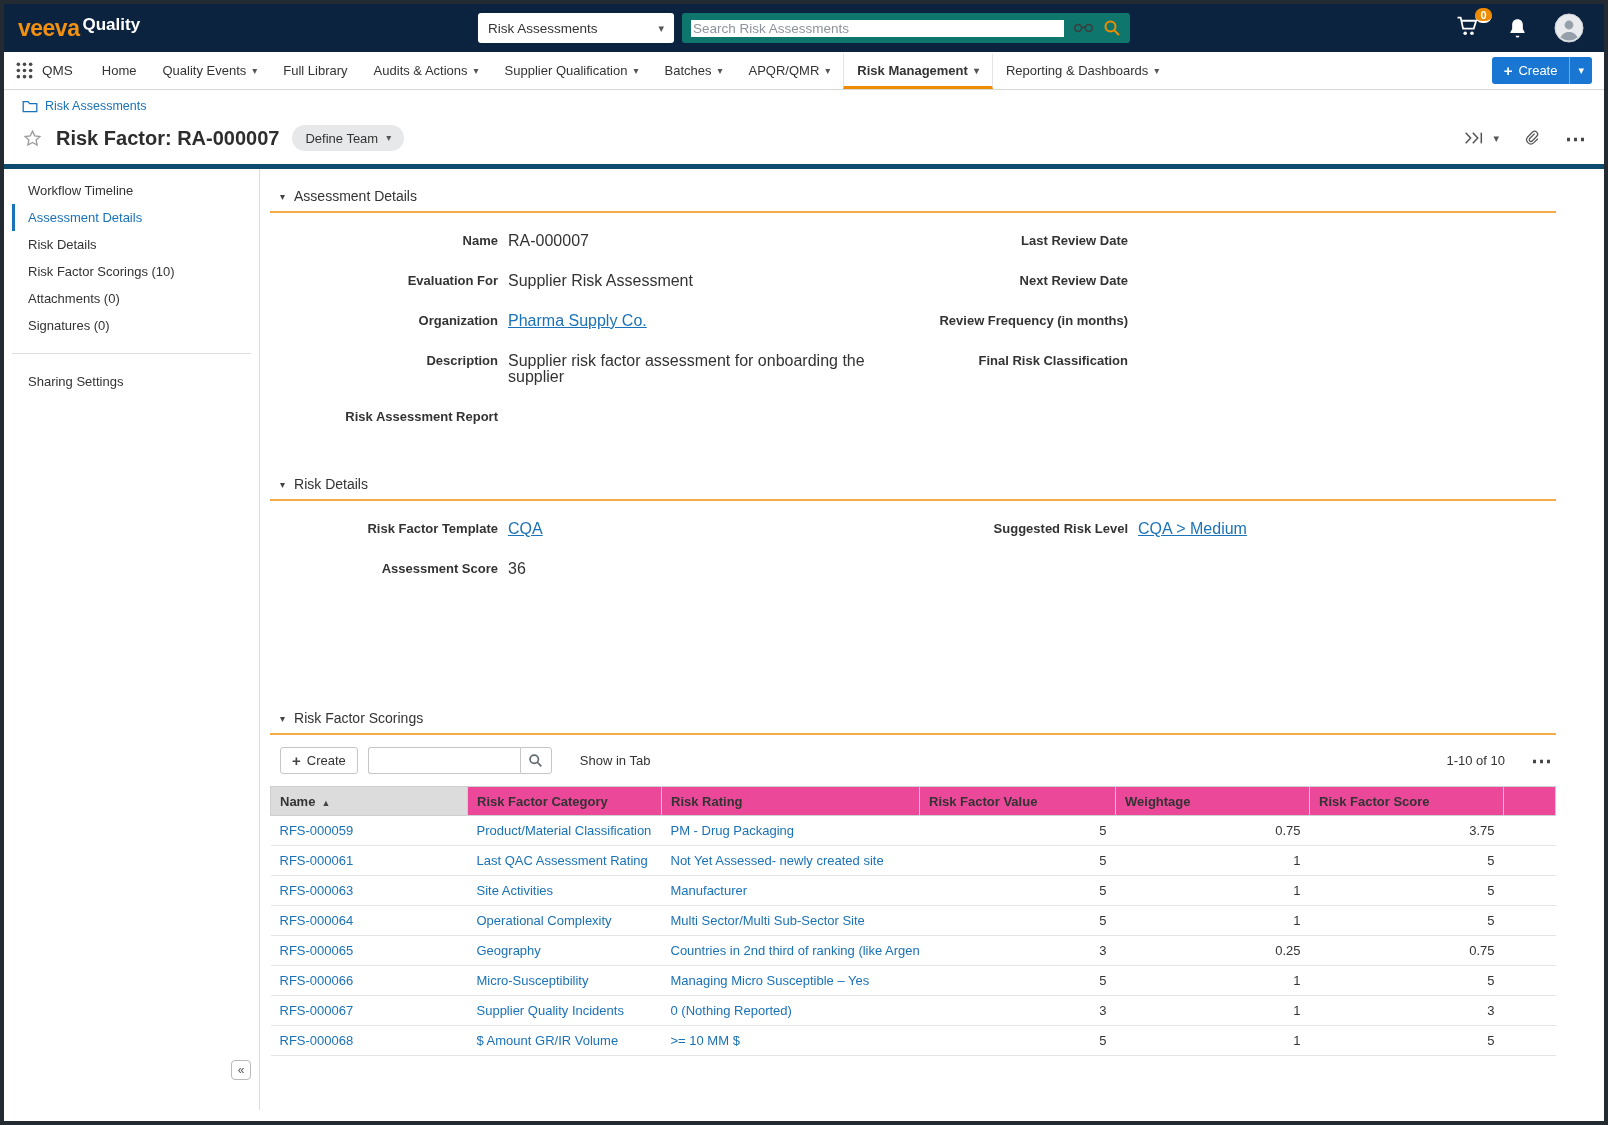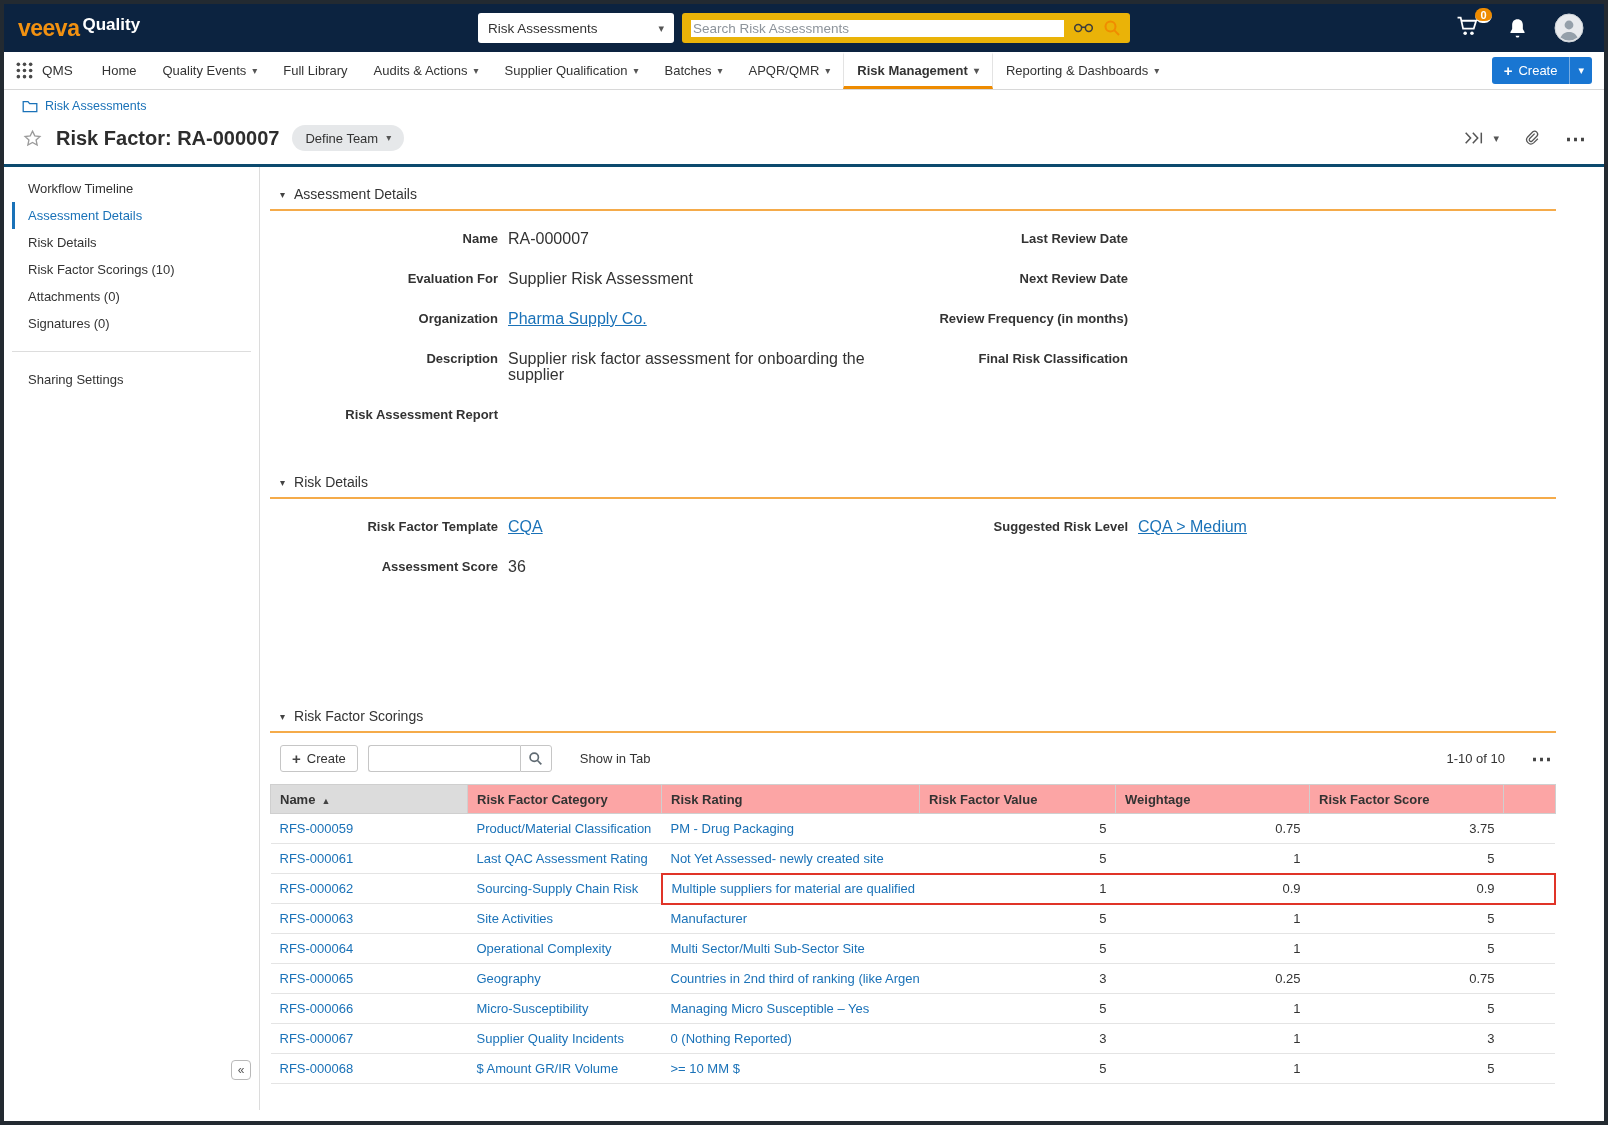--- a/index.html
+++ b/index.html
@@ -11,21 +11,21 @@
   }
   .screen{ position:relative; width:1608px; height:1125px; border:4px solid #232a31; background:#fff; overflow:hidden; }
 
   
   .topbar{ height:48px; background:var(--topbar); display:flex; align-items:center; padding:0 14px; position:relative; }
   .brand{ display:flex; align-items:flex-start; cursor:pointer; }
   .brand-veeva{ color:var(--logo-orange); font-size:23px; font-weight:bold; letter-spacing:-0.5px; }
   .brand-quality{ color:#fff; font-size:17px; font-weight:bold; margin-left:3px; }
   .top-center{ position:absolute; left:50%; transform:translateX(-50%); display:flex; gap:8px; align-items:center; }
   .obj-select{ width:196px; height:30px; background:#fff; border-radius:3px; display:flex; align-items:center; justify-content:space-between; padding:0 10px; font-size:13.5px; cursor:pointer; }
-  .search-box{ width:448px; height:30px; background:#eab308; border-radius:3px; display:flex; align-items:center; padding:0 9px; gap:9px; }
+  .search-box{ width:448px; height:30px; background:#0f766e; border-radius:3px; display:flex; align-items:center; padding:0 9px; gap:9px; }
   .search-box input{ flex:1; border:none; outline:none; font-size:13.5px; color:#333; font-family:"Liberation Sans", sans-serif; }
   .search-box input::placeholder{ color:#8d949b; }
   .top-right{ margin-left:auto; display:flex; align-items:center; gap:26px; padding-right:6px; }
   .cart-wrap{ position:relative; cursor:pointer; }
   .cart-badge{ position:absolute; top:-7px; right:-11px; background:var(--accent); color:#fff; font-size:11px; font-weight:bold; min-width:17px; height:15px; line-height:15px; text-align:center; border-radius:8px; padding:0 4px; border-bottom:2px solid #fff; }
   .caret{ font-size:11px; line-height:1; }
   .caret.dark{ color:#555; }
   .caret.white{ color:#fff; }
 
   
@@ -47,21 +47,21 @@
   .breadcrumb a{ color:var(--link); text-decoration:none; cursor:pointer; }
   .title-row{ display:flex; align-items:center; gap:13px; padding:9px 18px 13px 18px; }
   .page-title{ font-size:20px; font-weight:bold; color:#2d2d2d; margin:0; }
   .pill-btn{ background:#e6e8ea; border:none; border-radius:14px; height:26px; padding:0 13px; font-size:13px; color:#333; display:flex; align-items:center; gap:8px; cursor:pointer; font-family:"Liberation Sans", sans-serif; }
   .pill-btn .caret{ color:#555; font-size:10px; }
   .title-actions{ margin-left:auto; display:flex; align-items:center; gap:24px; }
   .lifecycle-wrap{ display:flex; align-items:center; gap:5px; cursor:pointer; }
   .ellipsis-glyph{ font-size:21px; color:#444; font-weight:bold; line-height:1; cursor:pointer; }
 
   
-  .main{ display:flex; border-top:3px solid #0c4a6e; height:946px; }
+  .main{ display:flex; border-top:5px solid #0c4a6e; height:946px; }
   .sidebar{ width:256px; flex-shrink:0; border-right:1px solid #dcdcdc; padding-top:8px; position:relative; }
   .side-item{ margin:0 8px; padding:6px 0 6px 13px; font-size:13px; color:#333; border-left:3px solid transparent; cursor:pointer; }
   .side-item.active{ color:var(--link); border-left-color:var(--link); }
   .side-divider{ border-top:1px solid #ddd; margin:14px 8px; }
   .collapse-btn{ position:absolute; right:8px; bottom:30px; width:20px; height:20px; border:1px solid #b9b9b9; border-radius:4px; background:#fff; color:#555; font-size:12px; display:flex; align-items:center; justify-content:center; cursor:pointer; }
 
   .content{ flex:1; padding:0 48px 0 10px; overflow:hidden; }
   .section-header{ display:flex; align-items:center; gap:9px; padding:9px 0 7px 10px; border-bottom:2px solid #f5ab4a; cursor:pointer; }
   .sec-caret{ font-size:10px; color:#444; }
   .section-title{ font-size:14px; color:#333; }
@@ -85,21 +85,21 @@
   .grid-search input{ width:152px; border:1px solid #c6c6c6; border-right:none; border-radius:3px 0 0 3px; padding:0 8px; font-size:13px; outline:none; font-family:"Liberation Sans", sans-serif; }
   .grid-search .search-btn{ width:32px; border:1px solid #c6c6c6; border-radius:0 3px 3px 0; background:#fff; display:flex; align-items:center; justify-content:center; cursor:pointer; }
   .show-in-tab{ margin-left:28px; font-size:13px; cursor:pointer; }
   .toolbar-right{ margin-left:auto; display:flex; align-items:center; gap:26px; padding-right:4px; }
   .pagination{ font-size:13px; color:#333; }
 
   table.grid{ width:100%; border-collapse:collapse; table-layout:fixed; font-size:13px; margin-top:2px; }
   table.grid col.c-name{ width:197px; } table.grid col.c-cat{ width:194px; }
   table.grid col.c-factor{ width:258px; } table.grid col.c-val{ width:196px; }
   table.grid col.c-wt{ width:194px; } table.grid col.c-score{ width:194px; }
-  table.grid th{ height:29px; border:1px solid #cfcfcf; text-align:left; padding:0 9px; font-weight:bold; color:#333; background:#fca5a5; cursor:pointer; white-space:nowrap; overflow:hidden; }
+  table.grid th{ height:29px; border:1px solid #cfcfcf; text-align:left; padding:0 9px; font-weight:bold; color:#333; background:#ec4899; cursor:pointer; white-space:nowrap; overflow:hidden; }
   table.grid th.sorted{ background:#dcdcdc; }
   .sort-arrow{ font-size:9px; margin-left:6px; color:#444; }
   table.grid td{ height:30px; padding:0 9px; border-bottom:1px solid #e4e4e4; white-space:nowrap; overflow:hidden; }
   table.grid td.num{ text-align:right; }
   table.grid td a{ color:var(--link); text-decoration:none; cursor:pointer; }
   tr.hl td:nth-child(n+3){ border-top:2px solid var(--hl-red); border-bottom:2px solid var(--hl-red); }
   tr.hl td:nth-child(3){ border-left:2px solid var(--hl-red); }
   tr.hl td:nth-child(7){ border-right:2px solid var(--hl-red); }
 </style>
 </head>
@@ -414,29 +414,20 @@
               </tr>
               <tr>
                 <td><a href="#">RFS-000061</a></td>
                 <td><a href="#">Last QAC Assessment Rating</a></td>
                 <td><a href="#">Not Yet Assessed- newly created site</a></td>
                 <td class="num">5</td>
                 <td class="num">1</td>
                 <td class="num">5</td>
                 <td></td>
               </tr>
-              <tr class="hl">
-                <td><a href="#">RFS-000062</a></td>
-                <td><a href="#">Sourcing-Supply Chain Risk</a></td>
-                <td><a href="#">Multiple suppliers for material are qualified</a></td>
-                <td class="num">1</td>
-                <td class="num">0.9</td>
-                <td class="num">0.9</td>
-                <td></td>
-              </tr>
               <tr>
                 <td><a href="#">RFS-000063</a></td>
                 <td><a href="#">Site Activities</a></td>
                 <td><a href="#">Manufacturer</a></td>
                 <td class="num">5</td>
                 <td class="num">1</td>
                 <td class="num">5</td>
                 <td></td>
               </tr>
               <tr>

